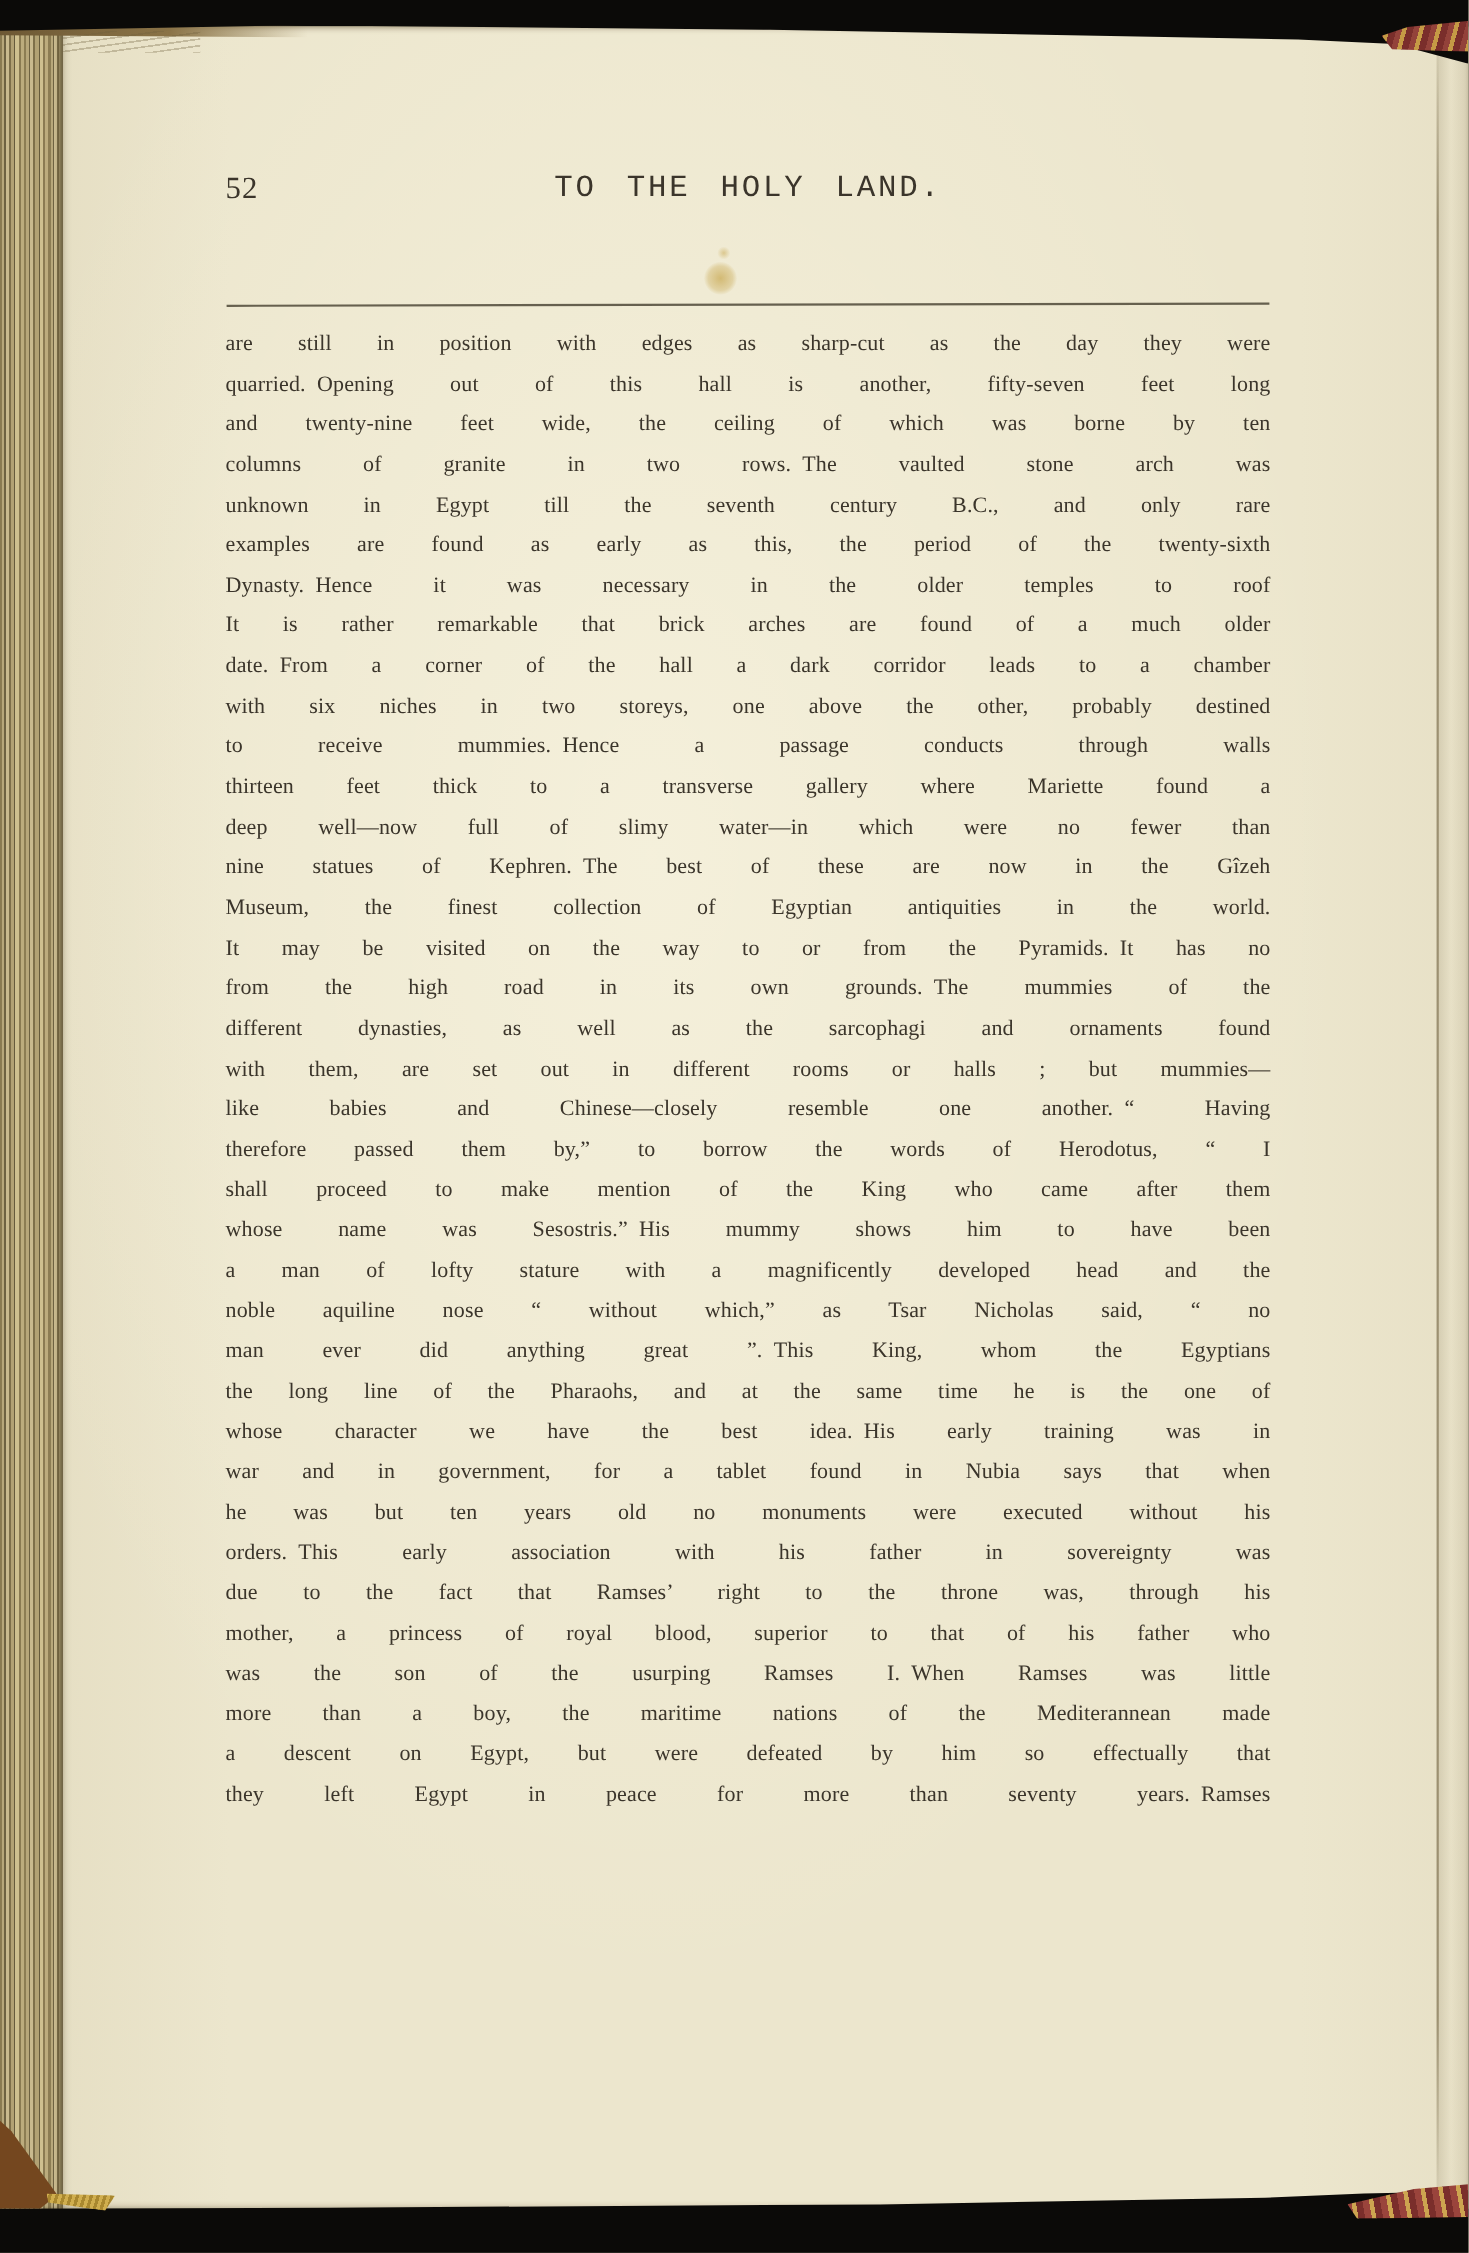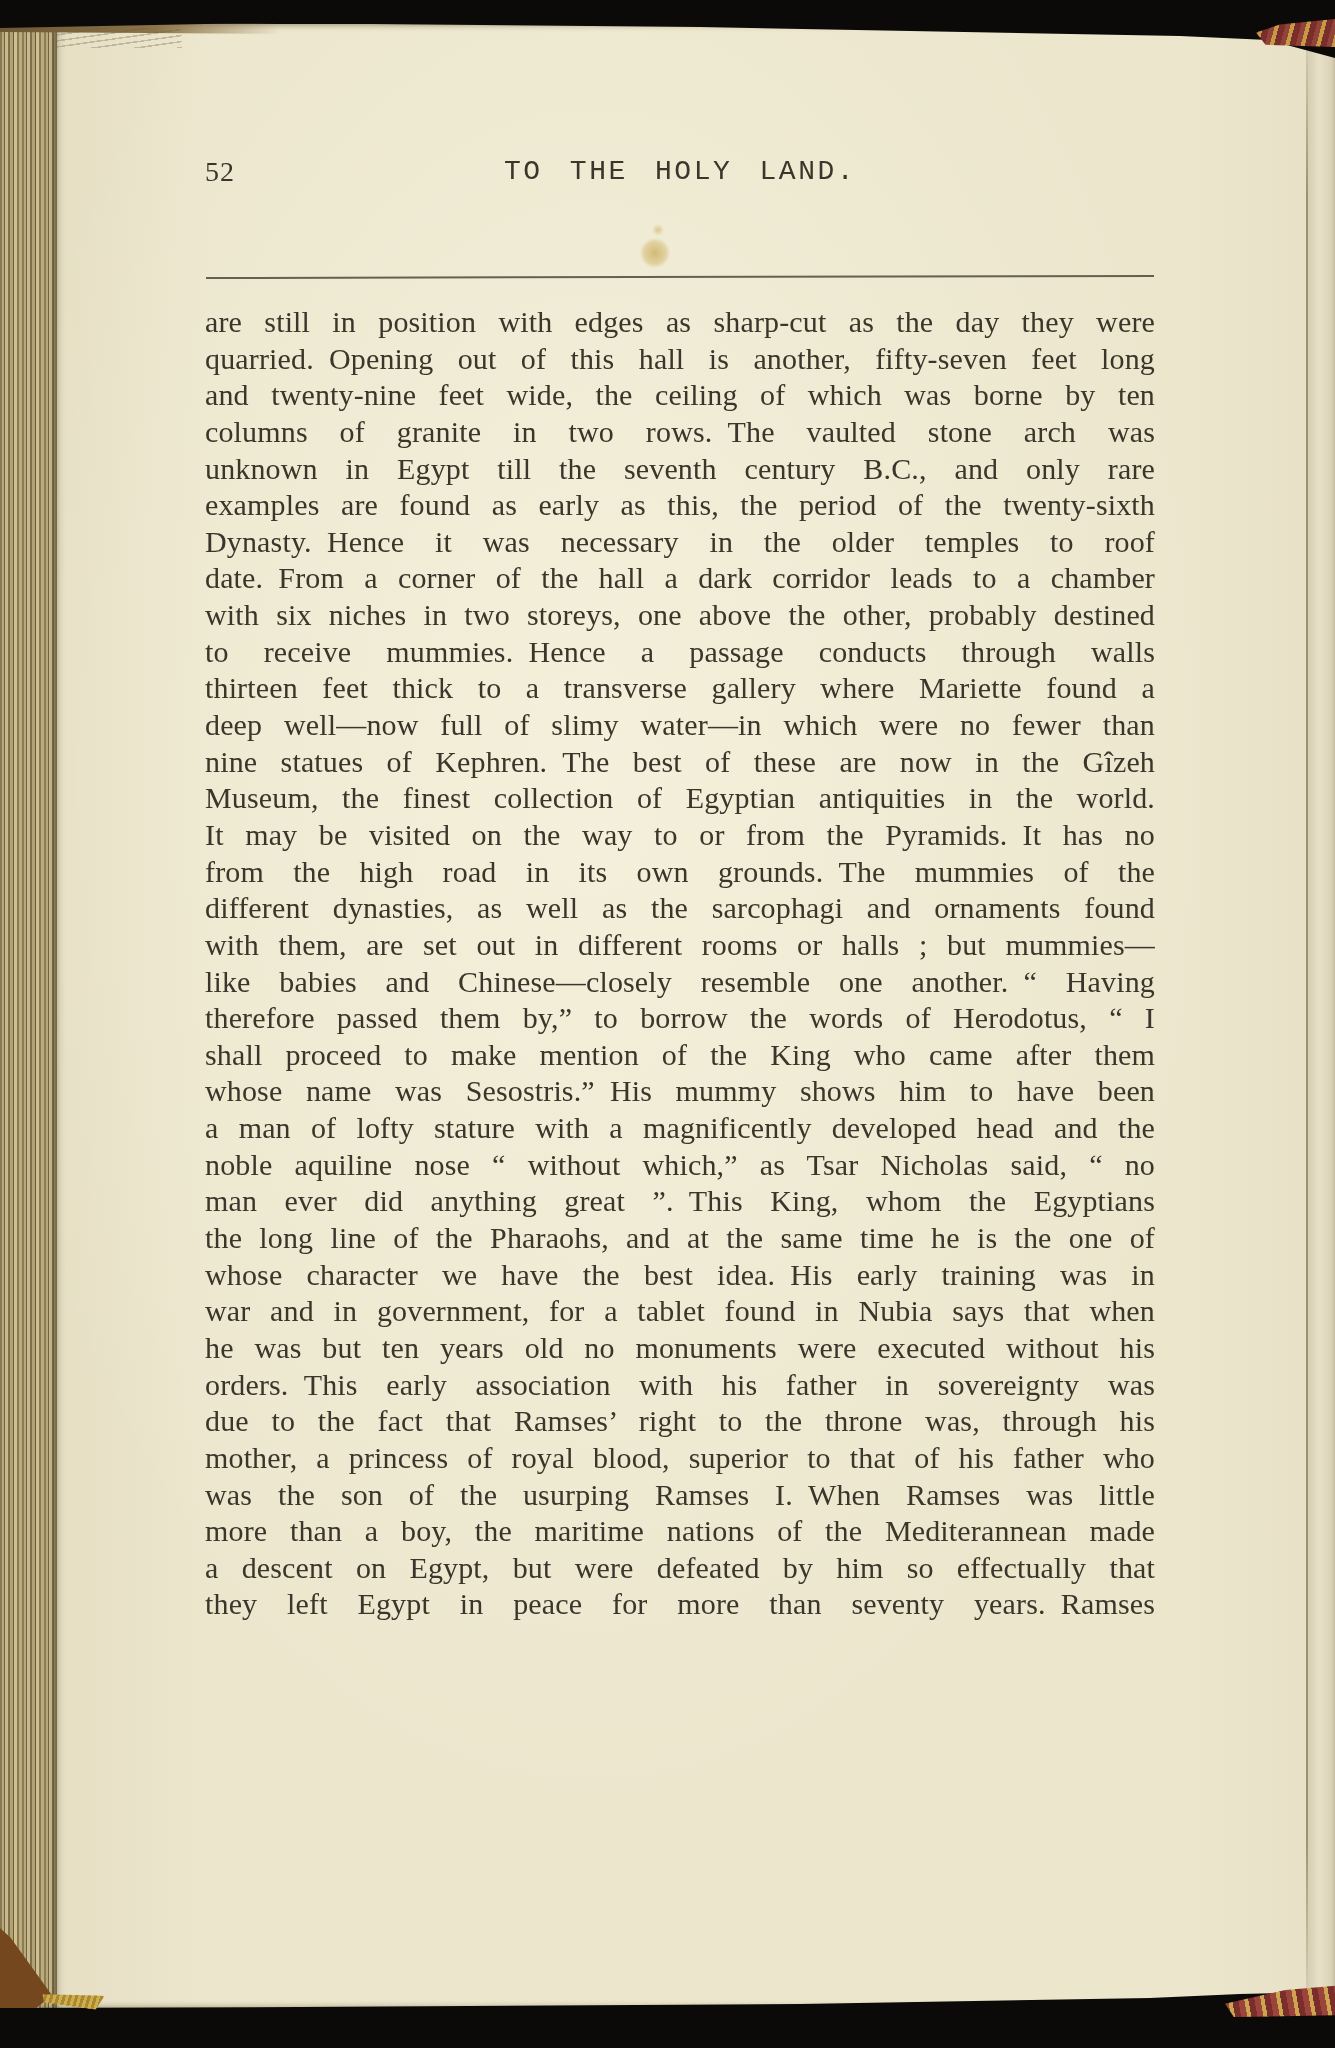--- a/index.html
+++ b/index.html
@@ -94,22 +94,22 @@
   }
   .running-header{
     position:absolute;left:0;top:2px;width:100%;text-align:center;
     font-size:28px;letter-spacing:2.5px;word-spacing:8px;font-family:Liberation Mono, monospace;
   }
   .header-rule{
     position:absolute;left:206px;top:276px;width:948px;height:2px;
     background:#4e4837;opacity:.85;transform:rotate(-.12deg);
   }
   .text-block{
-    position:absolute;left:205px;top:304px;width:950px;
-    font-size:30px;line-height:36.65px;letter-spacing:.15px;
+    position:absolute;left:205px;top:294px;width:950px;
+    font-size:20px;line-height:36.65px;letter-spacing:.15px;
   }
   .text-line{
     height:36.65px;
     text-align:justify;
     text-align-last:justify;
     white-space:normal;
   }
 </style>
 </head>
 <body>
@@ -139,20 +139,21 @@
   <div class="header-rule"></div>
 
   <div class="text-block print">
     <div class="text-line">are still in position with edges as sharp-cut as the day they were</div>
     <div class="text-line">quarried. Opening out of this hall is another, fifty-seven feet long</div>
     <div class="text-line">and twenty-nine feet wide, the ceiling of which was borne by ten</div>
     <div class="text-line">columns of granite in two rows. The vaulted stone arch was</div>
     <div class="text-line">unknown in Egypt till the seventh century B.C., and only rare</div>
     <div class="text-line">examples are found as early as this, the period of the twenty-sixth</div>
     <div class="text-line">Dynasty. Hence it was necessary in the older temples to roof</div>
+    <div class="text-line">It is rather remarkable that brick arches are found of a much older</div>
     <div class="text-line">date. From a corner of the hall a dark corridor leads to a chamber</div>
     <div class="text-line">with six niches in two storeys, one above the other, probably destined</div>
     <div class="text-line">to receive mummies. Hence a passage conducts through walls</div>
     <div class="text-line">thirteen feet thick to a transverse gallery where Mariette found a</div>
     <div class="text-line">deep well—now full of slimy water—in which were no fewer than</div>
     <div class="text-line">nine statues of Kephren. The best of these are now in the Gîzeh</div>
     <div class="text-line">Museum, the finest collection of Egyptian antiquities in the world.</div>
     <div class="text-line">It may be visited on the way to or from the Pyramids. It has no</div>
     <div class="text-line">from the high road in its own grounds. The mummies of the</div>
     <div class="text-line">different dynasties, as well as the sarcophagi and ornaments found</div>

